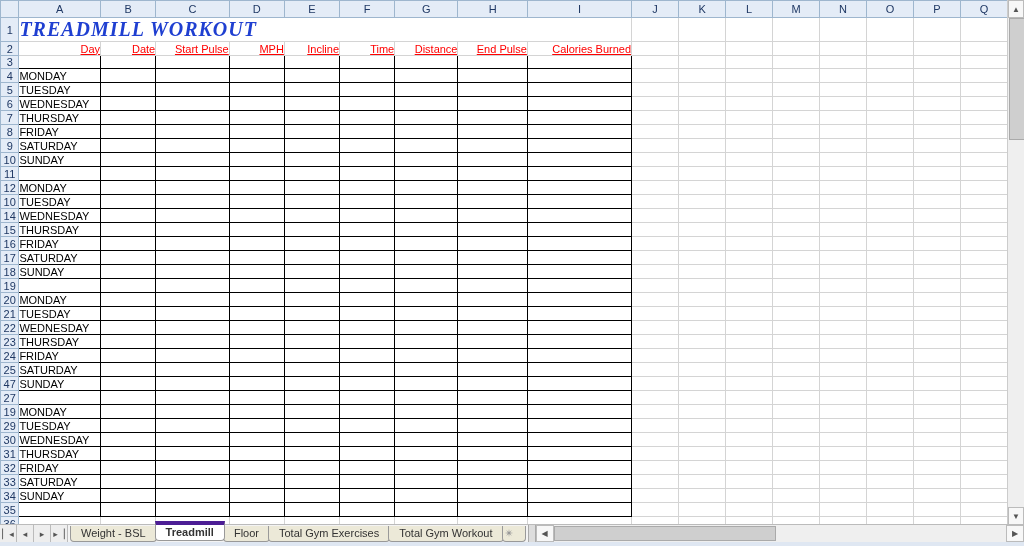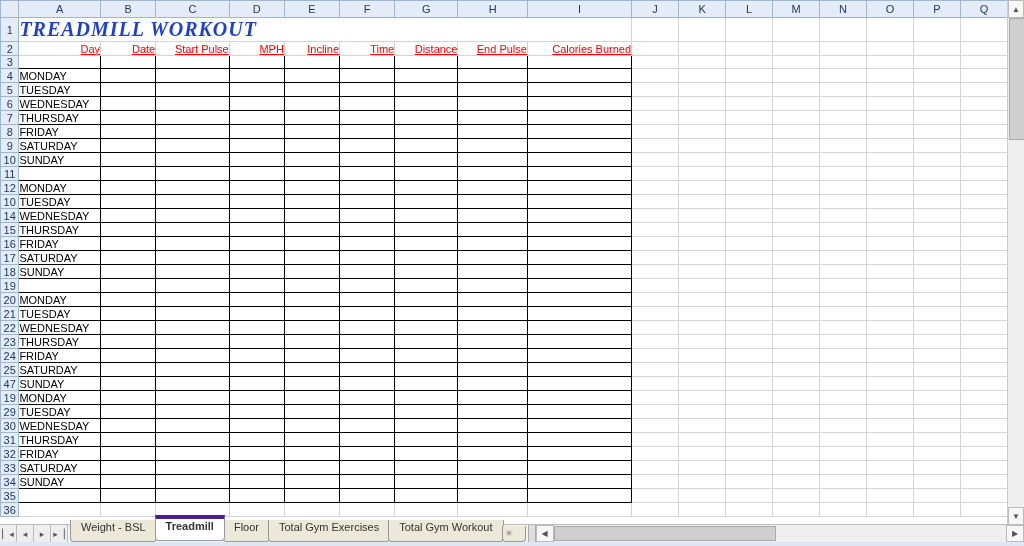--- a/index.html
+++ b/index.html
@@ -151,21 +151,21 @@
     background: #eee;
   }
   .tabs {
     display: flex;
     align-items: flex-end;
     padding-left: 2px;
     flex: 0 0 auto;
   }
   .tab {
     position: relative;
-    padding: 1px 10px 8px 10px;
+    padding: 1px 10px 2px 10px;
     margin-right: -2px;
     border: 1px solid #999;
     border-top: none;
     background: #ece9d8;
     color: #333;
     border-radius: 0 0 4px 4px;
     cursor: pointer;
   }
   .tab.active {
     background: #fff;
@@ -785,20 +785,40 @@
           <td class="cell"></td>
           <td class="cell"></td>
           <td class="cell"></td>
           <td class="cell"></td>
           <td class="cell"></td>
           <td class="cell"></td>
           <td class="cell"></td>
           <td class="cell"></td>
         </tr>
         <tr>
+          <th class="rowhdr">27</th>
+          <td class="cell bcell gcell"></td>
+          <td class="cell bcell gcell"></td>
+          <td class="cell bcell gcell"></td>
+          <td class="cell bcell gcell"></td>
+          <td class="cell bcell gcell"></td>
+          <td class="cell bcell gcell"></td>
+          <td class="cell bcell gcell"></td>
+          <td class="cell bcell gcell"></td>
+          <td class="cell bcell gcell"></td>
+          <td class="cell"></td>
+          <td class="cell"></td>
+          <td class="cell"></td>
+          <td class="cell"></td>
+          <td class="cell"></td>
+          <td class="cell"></td>
+          <td class="cell"></td>
+          <td class="cell"></td>
+        </tr>
+        <tr>
           <th class="rowhdr">19</th>
           <td class="cell bcell dayname">MONDAY</td>
           <td class="cell bcell"></td>
           <td class="cell bcell"></td>
           <td class="cell bcell"></td>
           <td class="cell bcell"></td>
           <td class="cell bcell"></td>
           <td class="cell bcell"></td>
           <td class="cell bcell"></td>
           <td class="cell bcell"></td>

